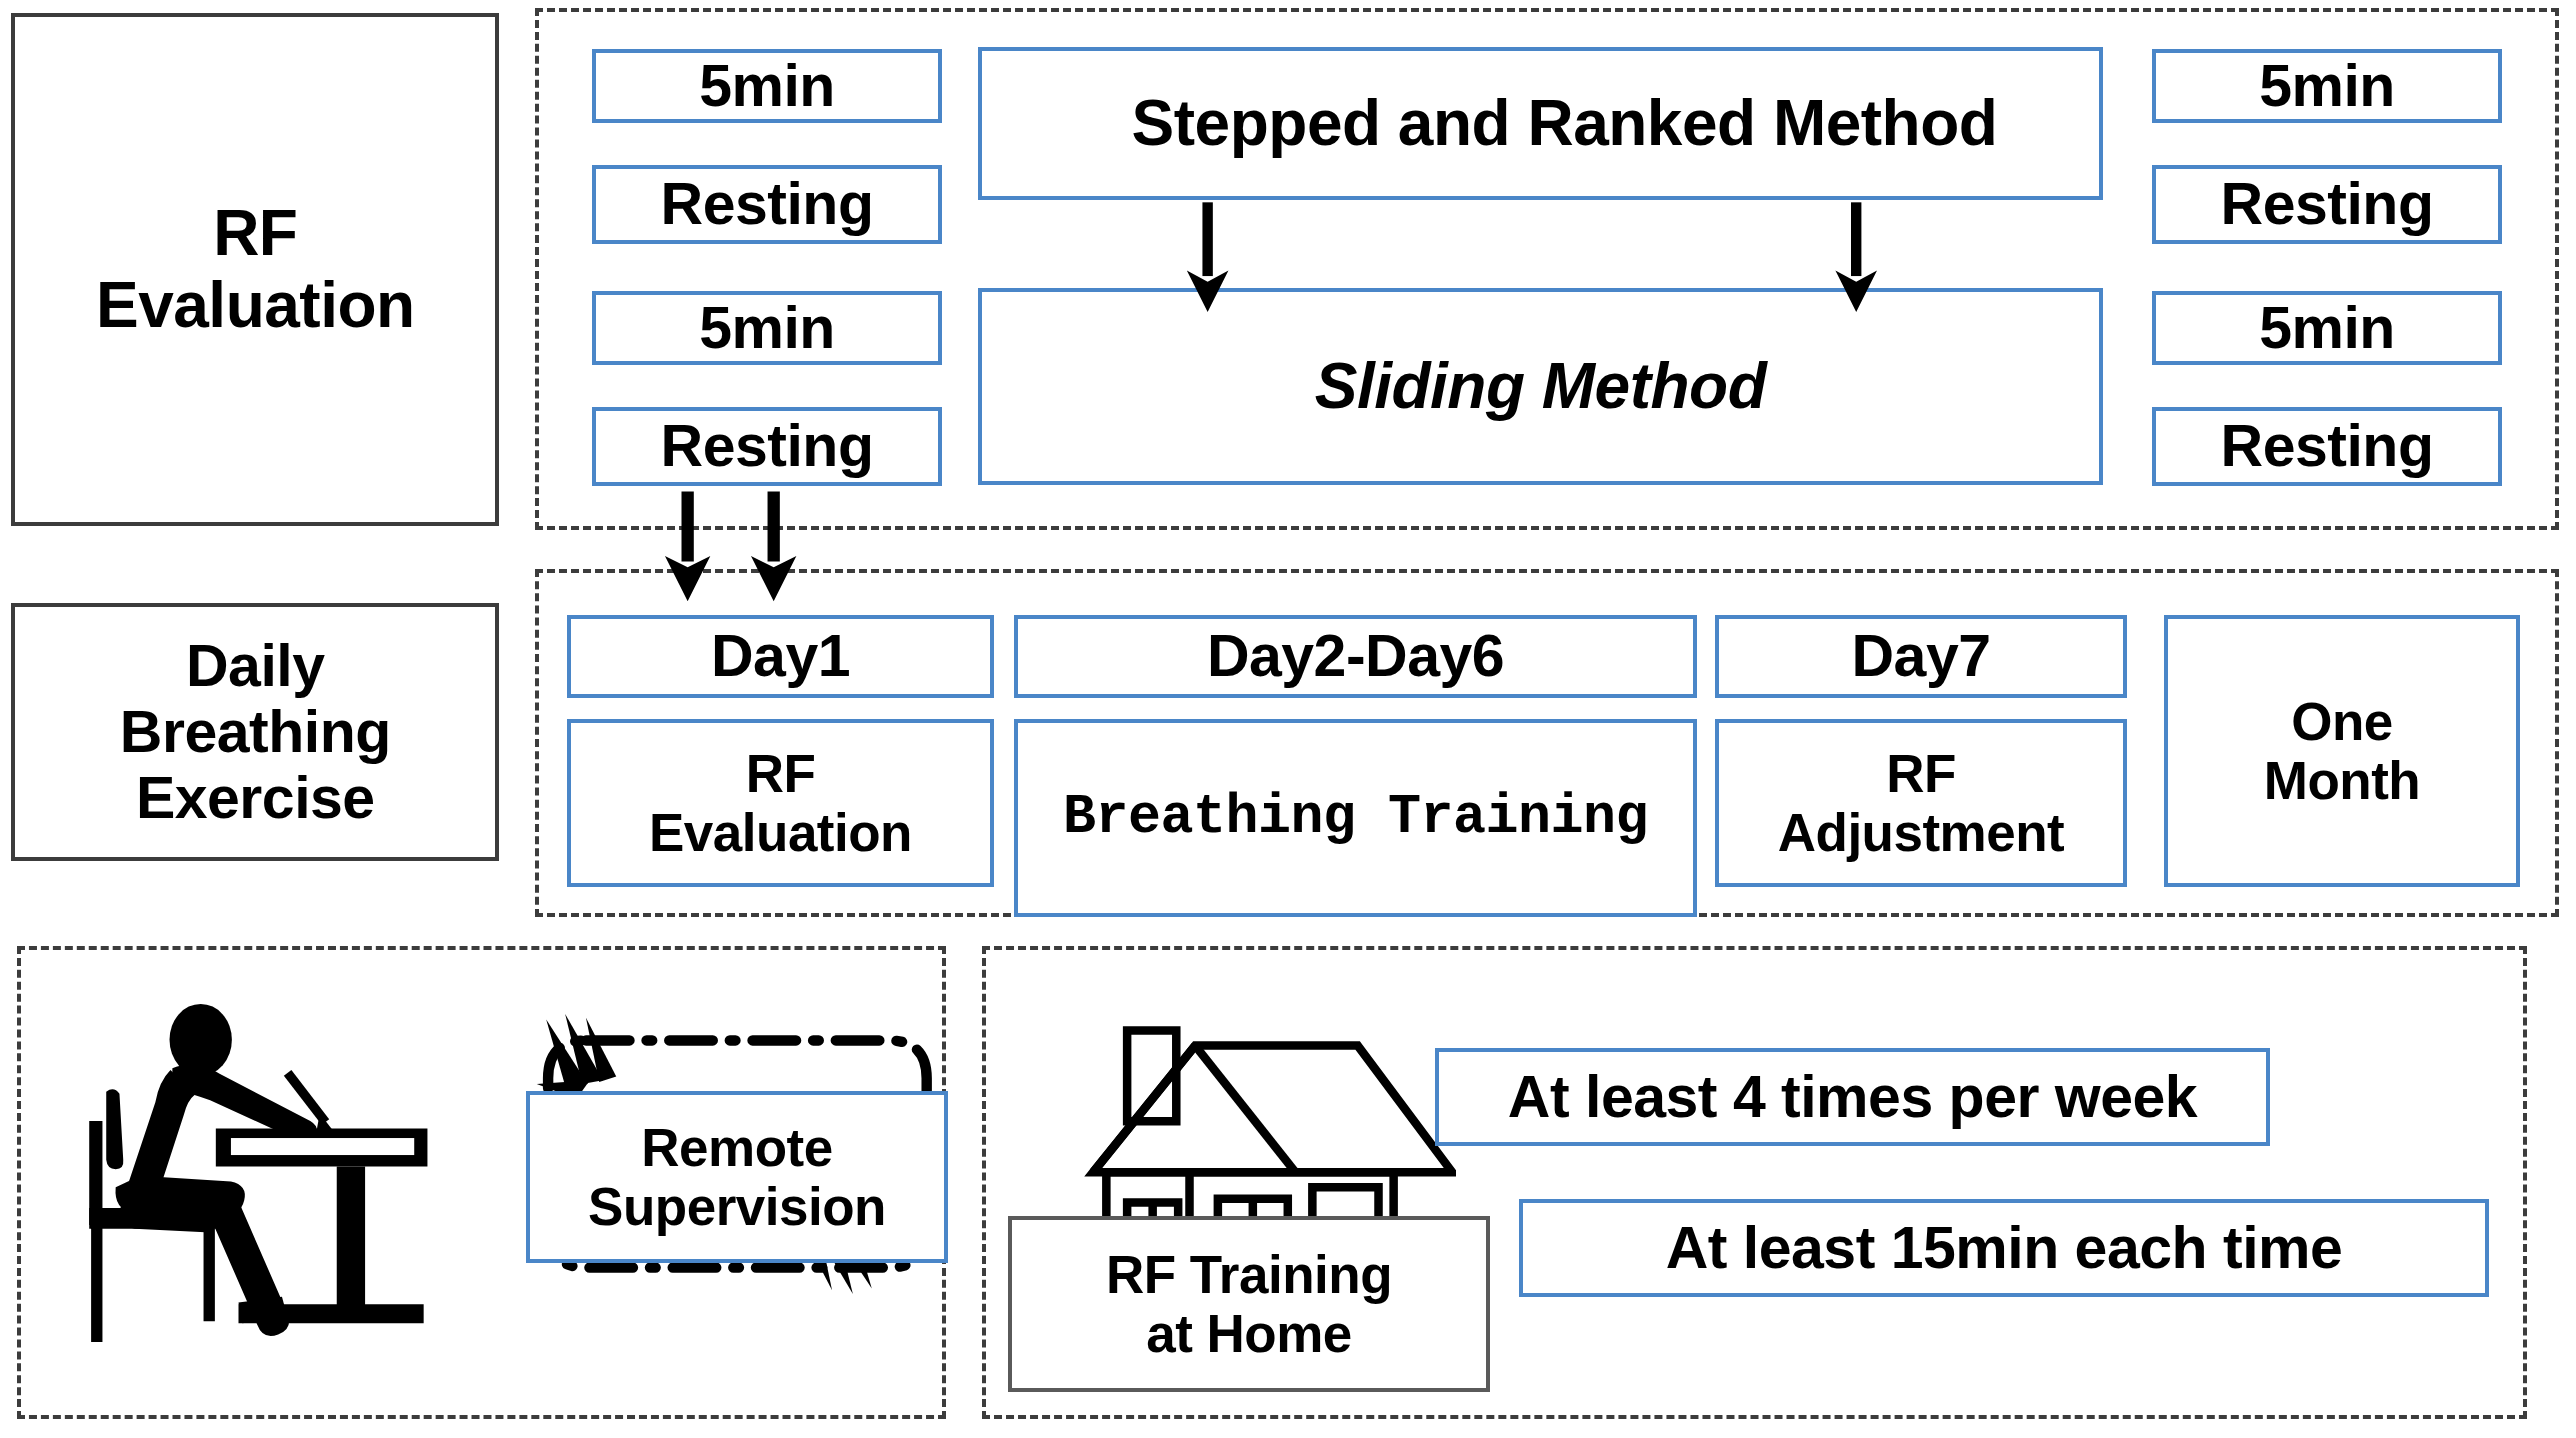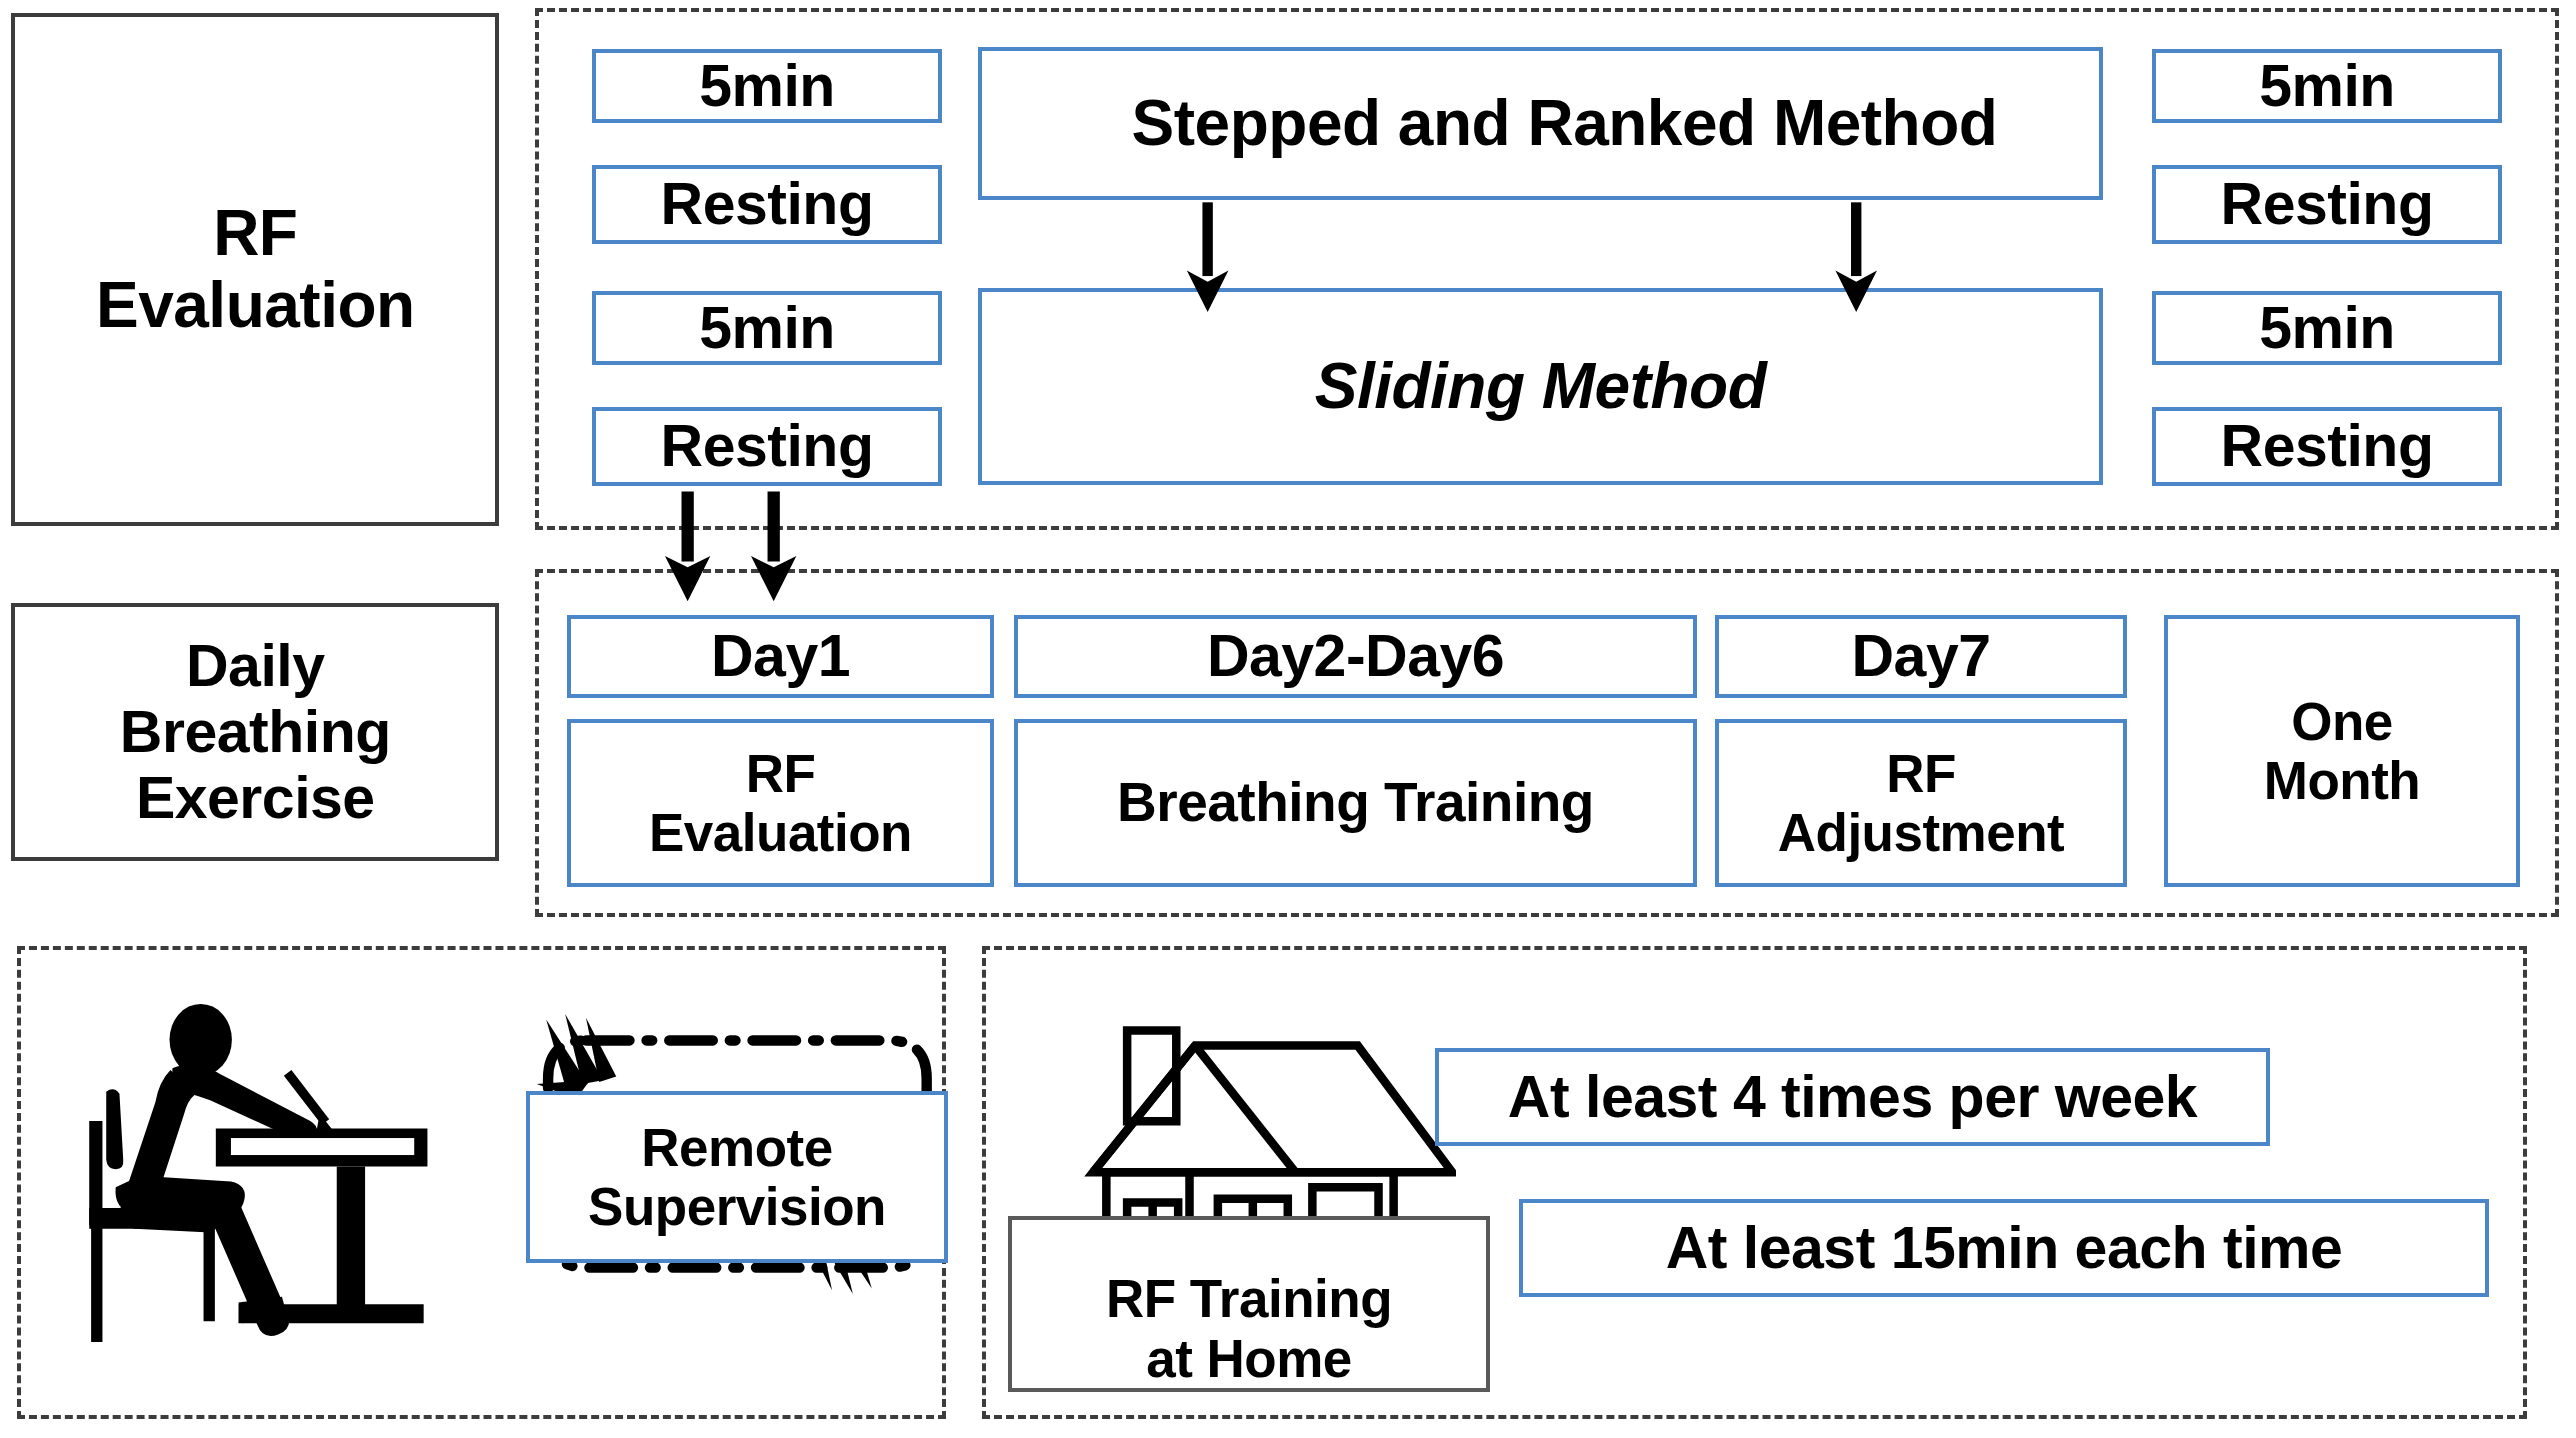--- a/index.html
+++ b/index.html
@@ -37,21 +37,21 @@
     background: #ffffff;
     display: flex;
     align-items: center;
     justify-content: center;
     text-align: center;
   }
   .gray-box {
     border: 4.7px solid #5a5a5a;
     background: #ffffff;
     display: flex;
-    align-items: flex-end;
+    align-items: center;
     justify-content: center;
     text-align: center;
   }
 
   
   .label {
     font-weight: bold;
     color: #000000;
     line-height: 1.12;
     letter-spacing: -0.5px;
@@ -123,21 +123,21 @@
     <span class="label t-62">Day1</span>
   </div>
   <div class="abs blue-box" style="left:567px; top:719px; width:427px; height:168px;">
     <span class="label t-56">RF
 Evaluation</span>
   </div>
 
   <div class="abs blue-box" style="left:1014px; top:615px; width:683px; height:83px;">
     <span class="label t-62">Day2-Day6</span>
   </div>
-  <div class="abs blue-box" style="left:1014px; top:719px; width:683px; height:168px;">
+  <div class="abs blue-box" style="left:1014px; top:719px; width:683px; height:198px;font-family:Liberation Mono, monospace;">
     <span class="label t-58">Breathing Training</span>
   </div>
 
   <div class="abs blue-box" style="left:1715px; top:615px; width:412px; height:83px;">
     <span class="label t-62">Day7</span>
   </div>
   <div class="abs blue-box" style="left:1715px; top:719px; width:412px; height:168px;">
     <span class="label t-56">RF
 Adjustment</span>
   </div>

